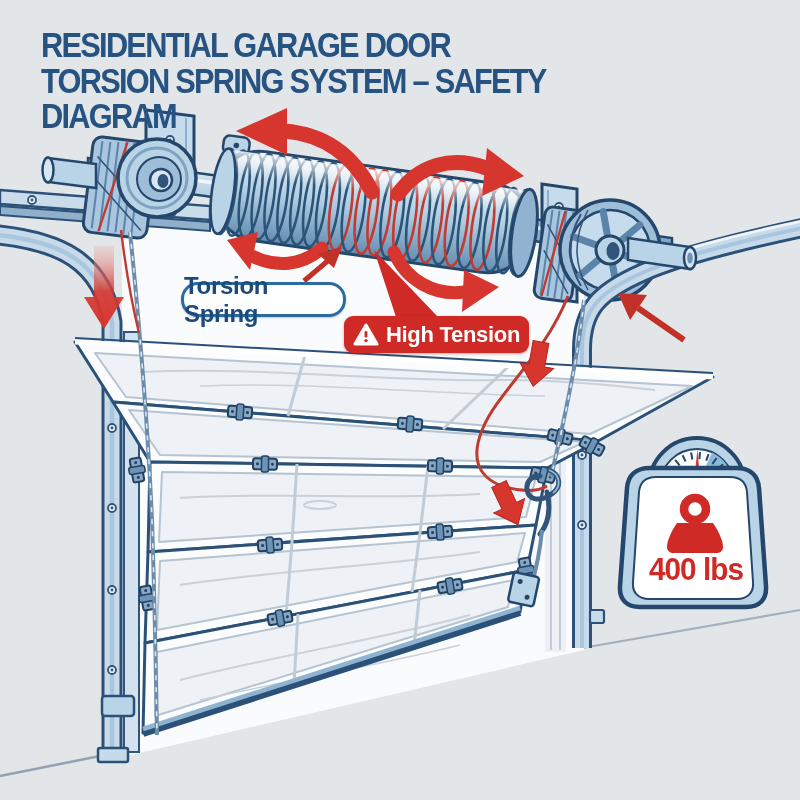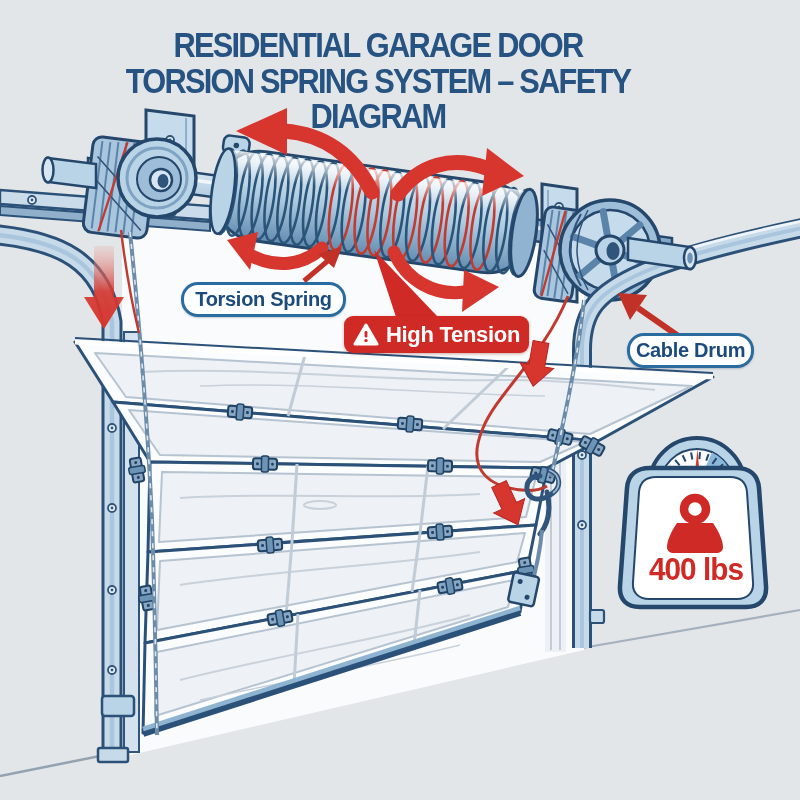--- a/index.html
+++ b/index.html
@@ -1,27 +1,27 @@
 <!DOCTYPE html>
 <html style="--background: #e3e6e9; --title_blue: #265381; --label_blue: #1c4a7a; --label_border: #2a6ba0; --alert_red: #cf2a26; --arrow_red: #d6362e; --steel_blue: #a9c6de; --outline_navy: #24476b; --wall_white: #fafbfc;"><head>
 <meta charset="utf-8">
 <style>
   html,body{margin:0;padding:0;background:#cfd3d8;}
   .stage{position:relative;width:800px;height:800px;overflow:hidden;
          background:var(--background,#e3e6e9);
          font-family:"Liberation Sans",sans-serif;}
   svg.art{position:absolute;left:0;top:0;}
-  .title{position:absolute;top:27px;left:0;width:684px;text-align:center;
-         color:var(--title_blue,#265381);font-weight:bold;line-height:1.02;padding-left:36px;}
+  .title{position:absolute;top:27px;left:0;width:684px;
+         color:var(--title_blue,#265381);font-weight:bold;line-height:1.02;}
   .title .l1{font-size:35px;letter-spacing:-2px;transform:scaleX(.88);}
   .title .l2{font-size:35px;letter-spacing:-2px;transform:scaleX(.88);}
   .pill{position:absolute;display:flex;align-items:center;justify-content:center;
         background:#fdfeff;border:3px solid var(--label_border,#2a6ba0);
         border-radius:17px;color:var(--label_blue,#1c4a7a);font-weight:bold;
-        font-size:20px;letter-spacing:-.3px;box-sizing:border-box;
+        font-size:24px;letter-spacing:-.3px;box-sizing:border-box;
         box-shadow:0 1px 2px rgba(30,60,90,.25);}
   #torsion-label{left:181px;top:282px;width:165px;height:35px;}
   #cable-drum-label{left:627px;top:333px;width:127px;height:35px;}
   .alert{position:absolute;left:344px;top:316px;width:185px;height:37px;
          background:var(--alert_red,#cf2a26);border-radius:9px;display:flex;
          align-items:center;justify-content:center;gap:7px;color:#fff;
          font-weight:bold;font-size:22px;letter-spacing:-.3px;
          box-shadow:0 1px 3px rgba(120,20,10,.35);}
   .alert svg{display:block;}
   #weight-badge{position:absolute;left:616px;top:428px;width:160px;height:186px;}
@@ -319,23 +319,20 @@
 
 <div class="alert" id="high-tension-label">
   <svg width="26" height="24" viewBox="0 0 26 24">
     <path d="M13 2 L24 21 L2 21 Z" fill="#ffffff" stroke="#ffffff" stroke-width="3" stroke-linejoin="round"></path>
     <rect x="11.6" y="8" width="2.8" height="6.5" rx="1.3" fill="#cf2a26"></rect>
     <circle cx="13" cy="17.6" r="1.7" fill="#cf2a26"></circle>
   </svg>
   <span>High Tension</span>
 </div>
 
-<div class="pill" id="cable-drum-label">
-  <span>Cable Drum</span>
-</div>
 
 <div id="weight-badge">
   <svg width="160" height="186" viewBox="0 0 160 186">
     <path d="M33 58 A48 48 0 0 1 129 58 Z" fill="#b9d3e7" stroke="#24476b" stroke-width="4"></path>
     <path d="M44 58 A37 37 0 0 1 118 58 Z" fill="#fdfeff" stroke="#24476b" stroke-width="2"></path>
     <path d="M81 58 L96 24.5 A37 37 0 0 1 115.5 46.5 Z" fill="#8ab8dc"></path>
     <g stroke="#24476b" stroke-width="2">
       <line x1="54.1" y1="55.7" x2="47.1" y2="55.0"></line>
       <line x1="55.6" y1="48.8" x2="49.1" y2="46.4"></line>
       <line x1="58.9" y1="42.5" x2="53.1" y2="38.5"></line>

